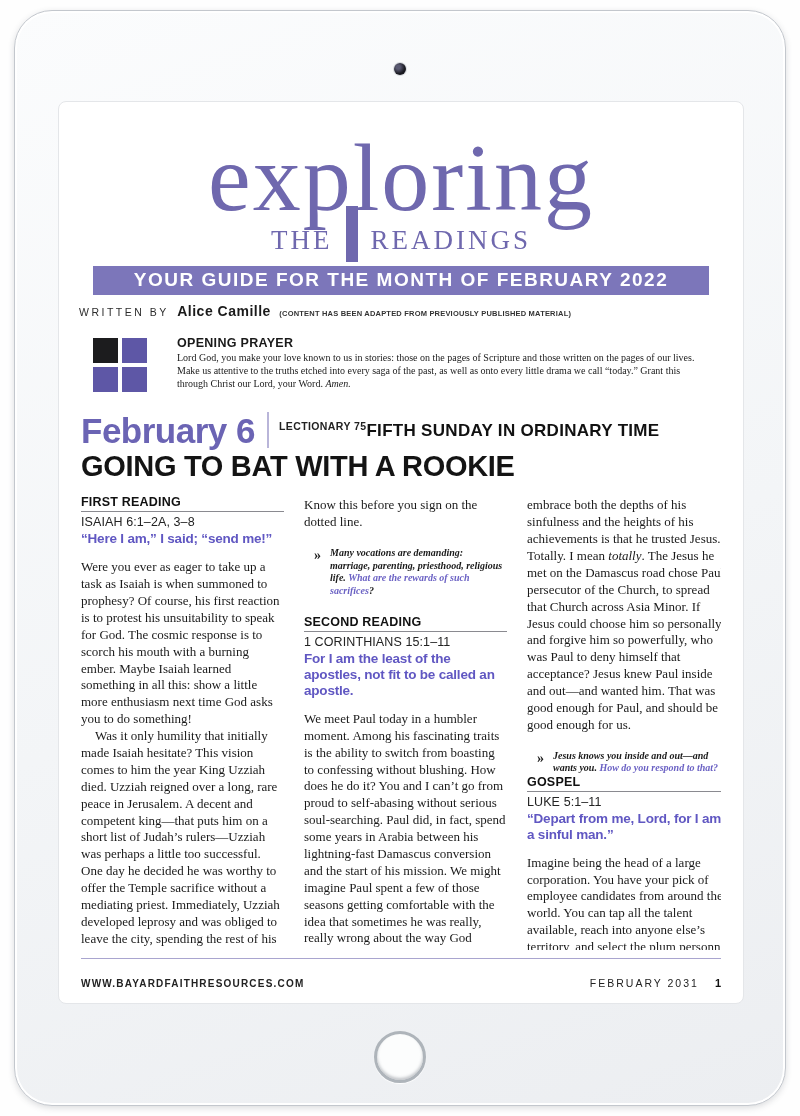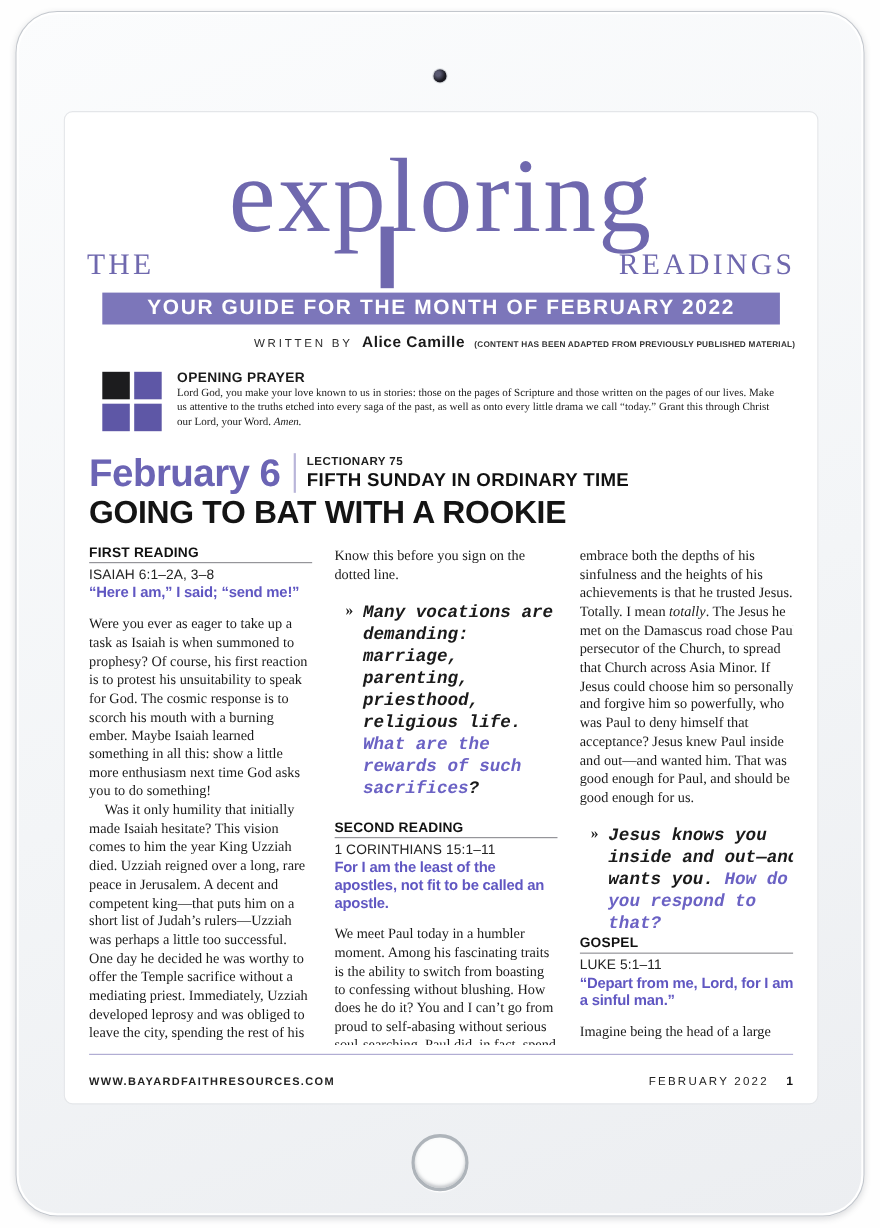--- a/index.html
+++ b/index.html
@@ -47,78 +47,78 @@
   
   .page{height:100%;padding:14px 20px 14px;display:flex;flex-direction:column;overflow:hidden;}
 
   .masthead{text-align:center;position:relative;}
   .logo-word{
     font-family:"Liberation Serif",serif;
     font-size:96px;line-height:.92;letter-spacing:2px;
     color:var(--purple-logo);margin-top:18px;
   }
   .logo-line2{
-    display:flex;justify-content:space-between;align-items:flex-end;
+    display:flex;justify-content:center;align-items:flex-end;
     margin-top:-16px;position:relative;z-index:2;
     font-family:"Liberation Serif",serif;font-size:27px;letter-spacing:3px;
   }
   .logo-the{color:var(--purple-logo);}
   .p-stem{
     width:12px;height:56px;margin:0 12px -6px 14px;
     background:var(--purple-logo);align-self:flex-end;
   }
   .logo-sunday{color:#3c3c44;margin-right:10px;}
   .logo-readings{color:var(--purple-logo);}
 
   .banner{
     margin:10px 14px 0;background:var(--purple-banner);color:#fff;
     font-weight:bold;font-size:19px;letter-spacing:1.5px;
     text-align:center;padding:3px 0 4px;
   }
-  .byline{margin-top:7px;text-align:right;white-space:nowrap;}
+  .byline{margin-top:7px;text-align:left;white-space:nowrap;}
   .byline .wb{font-size:10.5px;letter-spacing:2.5px;color:#2c2c2c;}
   .byline .author{font-size:14px;font-weight:bold;letter-spacing:.5px;margin:0 4px;}
   .byline .note{font-size:7.5px;font-weight:bold;color:#333;letter-spacing:.2px;}
 
   
-  .prayer{display:flex;margin:16px 14px 0;gap:14px;}
+  .prayer{display:flex;margin:16px 14px 0;gap:30px;}
   .quad-icon{flex:0 0 54px;display:grid;grid-template-columns:25px 25px;grid-template-rows:25px 25px;gap:4px;margin-top:2px;}
   .quad-icon span{display:block;background:var(--purple-accent);}
   .quad-icon span.black{background:#1c1c1e;}
   .prayer-text{flex:1;}
   .prayer-title{font-size:12.5px;font-weight:bold;letter-spacing:.3px;}
   .prayer-body{font-family:"Liberation Serif",serif;font-size:10px;line-height:1.28;margin-top:2px;}
   .amen{font-style:italic;}
 
   
   .issue{margin:20px 2px 0;}
   .issue-top{display:flex;align-items:center;}
   .issue-date{color:#6b64b4;font-size:35px;font-weight:bold;letter-spacing:-.5px;line-height:1;}
   .issue-divider{width:2px;height:36px;background:var(--purple-divider);margin:0 10px 0 12px;}
-  .issue-meta{display:flex;flex-direction:column;justify-content:center;}
+  .issue-meta{display:flex;justify-content:center;}
   .issue-lectionary{font-size:10.5px;font-weight:bold;letter-spacing:.4px;color:#222;}
   .issue-sunday{font-size:17px;font-weight:bold;letter-spacing:.3px;color:#111;margin-top:1px;}
   .headline{font-size:29px;font-weight:900;letter-spacing:-.3px;color:#141414;margin-top:4px;line-height:1;}
 
   
   .columns{display:flex;gap:20px;margin:14px 2px 0;flex:1;overflow:hidden;}
   .col{width:203px;flex:0 0 203px;overflow:hidden;}
   .section-head{
     font-size:12.5px;font-weight:bold;letter-spacing:.2px;color:#111;
     border-bottom:1.5px solid #8a8a90;padding-bottom:2px;
   }
   .reference{font-size:12.5px;color:#232323;margin-top:3px;letter-spacing:.1px;}
   .quote{font-size:13.5px;font-weight:bold;color:var(--purple-quote);line-height:1.18;margin-top:2px;letter-spacing:-.2px;}
   .bodytext{font-family:"Liberation Serif",serif;font-size:13px;line-height:1.3;color:var(--ink);margin-top:12px;}
   .bodytext.cont{margin-top:2px;}
   .bodytext.indent{margin-top:0;text-indent:14px;}
   .bodytext .em{font-style:italic;}
   .reflection{display:flex;gap:9px;margin:16px 0 0 10px;padding-right:4px;}
   .marker{font-family:"Liberation Serif",serif;font-weight:bold;font-size:14px;line-height:1.25;}
-  .reflection-text{font-family:Liberation Mono, monospace;font-weight:bold;font-style:italic;font-size:16px;line-height:1.25;}
+  .reflection-text{font-family:Liberation Serif, serif;font-weight:bold;font-style:italic;font-size:10px;line-height:1.25;}
   .reflection-text .question{color:var(--purple-question);}
   .section-block{margin-top:18px;}
   .gap-top{margin-top:0;}
 
   
   .pagefooter{
     border-top:1px solid var(--purple-rule);
     margin:8px 2px 0;padding-top:18px;
     display:flex;justify-content:space-between;align-items:flex-end;
   }
@@ -231,21 +231,21 @@
               <div class="quote">“Depart from me, Lord, for I am a sinful man.”</div>
               <p class="bodytext">Imagine being the head of a large corporation. You have your pick of employee candidates from around the world. You can tap all the talent available, reach into anyone else’s territory, and select the plum personnel for your</p>
             </div>
           </div>
 
         </div>
 
         <div class="pagefooter">
           <span class="site">WWW.BAYARDFAITHRESOURCES.COM</span>
           <span class="footer-right">
-            <span class="issue-month">FEBRUARY 2022</span>
+            <span class="issue-month">FEBRUARY 2031</span>
             <span class="page-num">1</span>
           </span>
         </div>
 
       </div>
     </div>
 
     <span class="home-button"></span>
   </div>
 </div>

